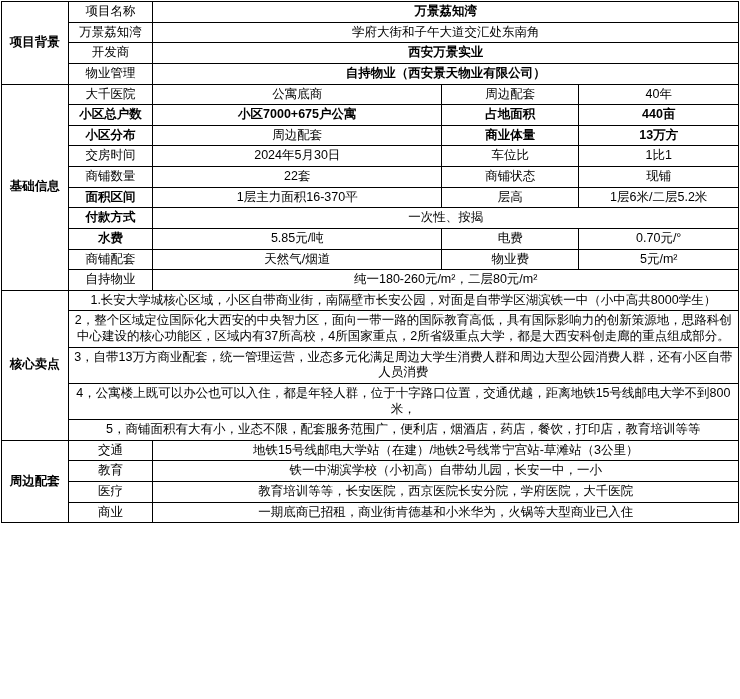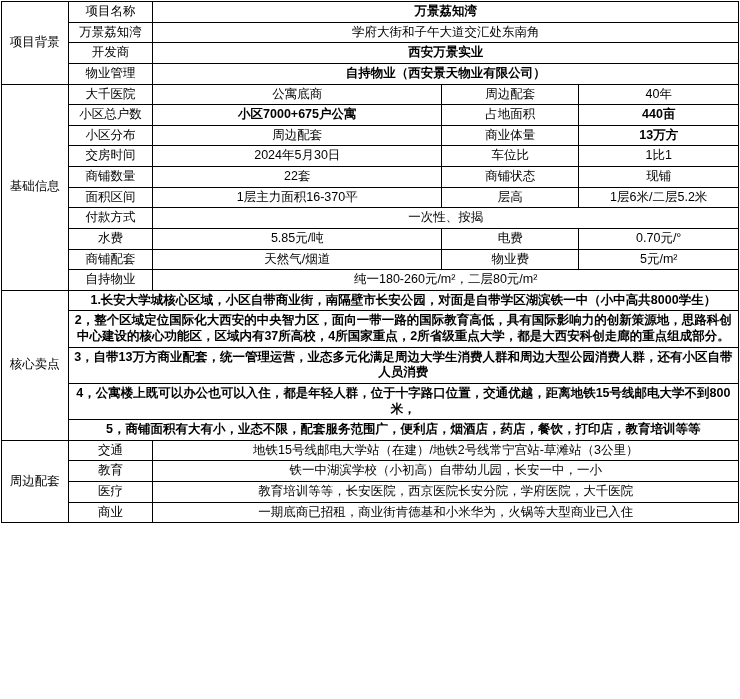--- a/index.html
+++ b/index.html
@@ -1,26 +1,26 @@
 <!DOCTYPE html>
 <html><head>
 <meta charset="utf-8">
 <style>
   html,body{margin:0;padding:0;background:#ffffff;}
   body{font-family:"Liberation Sans","DejaVu Sans",sans-serif;color:#000;}
   .page{width:740px;height:699px;position:relative;overflow:hidden;background:#fff;}
   table.sheet{border-collapse:collapse;width:738px;margin:1px;table-layout:fixed;}
   table.sheet td{border:1px solid #000;padding:2px 4px;font-size:12.5px;line-height:1.25;text-align:center;vertical-align:middle;}
-  .rowhead{font-weight:normal;font-size:14px;width:66px;}
+  .rowhead{font-weight:bold;font-size:14px;width:66px;}
   .lbl{width:84px;font-size:12.5px;}
-  .lbl-b{font-weight:normal;margin-top:24px;}
+  .lbl-b{font-weight:bold;margin-top:24px;}
   .val{font-size:12.5px;}
   .bold{font-weight:bold;}
   .big{font-size:14px;font-weight:bold;}
-  .just{text-align:left;line-height:1.45;padding:4px 6px;font-size:12.5px;font-weight:bold;}
+  .just{text-align:left;line-height:1.45;padding:4px 6px;font-size:12.5px;}
 </style>
 </head>
 <body>
 
 <div class="page">
   <table class="sheet">
     <colgroup>
       <col style="width:66px">
       <col style="width:84px">
       <col style="width:286px">

